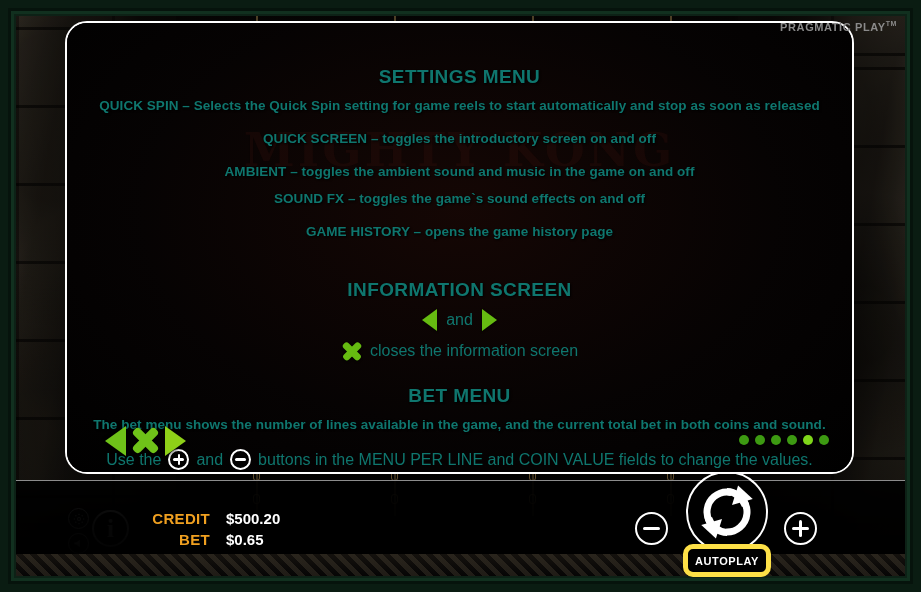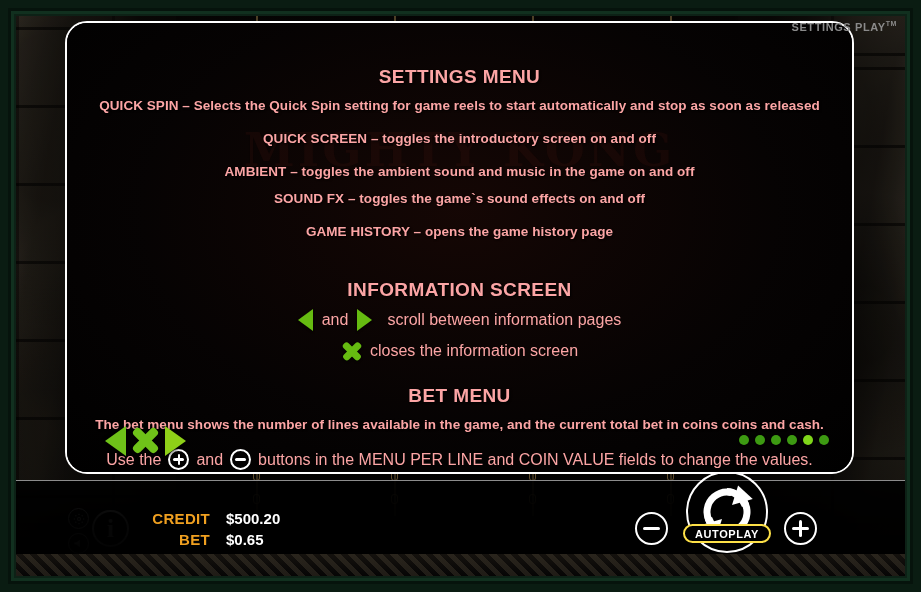--- a/index.html
+++ b/index.html
@@ -129,22 +129,22 @@
   .bar-h{ width:17px; height:3px; background:#fff; border-radius:2px; }
   .bar-v{ width:3px; height:17px; background:#fff; border-radius:2px; position:absolute; }
 
   #spin-btn{
     position:absolute; left:686px; top:471px; width:82px; height:82px;
     border:2px solid #fff; border-radius:50%; z-index:41;
     background:rgba(0,0,0,.35);
     display:flex; align-items:center; justify-content:center;
   }
   #autoplay-btn{
-    position:absolute; left:683px; top:524px; width:88px; height:19px;
-    border:2px solid #fde047; border-radius:10px; background:#000; z-index:42;
+    position:absolute; left:683px; top:544px; width:88px; height:33px;
+    border:5px solid #fde047; border-radius:10px; background:#000; z-index:42;
     color:#fff; font-size:11px; font-weight:bold; letter-spacing:.6px;
     display:flex; align-items:center; justify-content:center;
   }
 
   
   #pp-logo{
     position:absolute; right:24px; top:20px; z-index:50;
     color:#8a8a8a; font-size:11px; font-weight:bold; letter-spacing:.6px;
   }
   #pp-logo .tm{ font-size:7px; vertical-align:super; }
@@ -158,21 +158,21 @@
   #panel-inner{
     position:absolute; inset:0;
     background:
       radial-gradient(ellipse at 50% 42%, rgba(38,12,8,.55) 0%, rgba(6,3,3,.96) 58%, #000 100%);
   }
   #panel-ghost{
     position:absolute; left:0; right:0; top:100px; text-align:center;
     font-family:"DejaVu Serif", serif; font-size:46px; font-weight:bold;
     color:rgba(90,22,16,.16); letter-spacing:3px; white-space:nowrap;
   }
-  .content{ position:relative; z-index:2; color:#fca5a5; text-align:center; }
+  .content{ position:relative; z-index:2; color:#0f766e; text-align:center; }
 
   h1.section{
     font-size:19px; font-weight:bold; letter-spacing:.4px;
     text-shadow:1px 1px 2px #000;
   }
   p.line{
     font-size:13.5px; font-weight:bold; letter-spacing:.05px;
     text-shadow:1px 1px 2px #000;
   }
 
@@ -338,21 +338,21 @@
       <path d="M14 58 L6 38 L26 42 Z" fill="#fff" transform="rotate(96 16 48)"></path>
       <circle cx="32" cy="32" r="20" fill="none" stroke="#fff" stroke-width="7" stroke-dasharray="46 20" transform="rotate(-40 32 32)"></circle>
     </svg>
   </div>
 
   <div id="autoplay-btn">
     <span>AUTOPLAY</span>
   </div>
 
   <div id="pp-logo">
-    <span>SETTINGS PLAY</span><span class="tm">TM</span>
+    <span>PRAGMATIC PLAY</span><span class="tm">TM</span>
   </div>
 
   <div id="panel">
     <div id="panel-inner"></div>
     <div id="panel-ghost">MIGHTY KONG</div>
 
     <div class="content">
 
       <h1 class="section" id="settings-title">SETTINGS MENU</h1>
       <p class="line" id="quick-spin-line">QUICK SPIN – Selects the Quick Spin setting for game reels to start automatically and stop as soon as released</p>
@@ -360,33 +360,32 @@
       <p class="line" id="ambient-line">AMBIENT – toggles the ambient sound and music in the game on and off</p>
       <p class="line" id="soundfx-line">SOUND FX – toggles the game`s sound effects on and off</p>
       <p class="line" id="history-line">GAME HISTORY – opens the game history page</p>
 
       <h1 class="section" id="info-title">INFORMATION SCREEN</h1>
 
       <div id="info-scroll-row">
         <span class="tri-left"></span>
         <span class="line">and</span>
         <span class="tri-right"></span>
-        <span class="line" style="margin-left:6px;">scroll between information pages</span>
       </div>
 
       <div id="info-close-row">
         <span class="x-glyph">
             <span></span>
             <span></span>
           </span>
         <span class="line" style="margin-left:6px;">closes the information screen</span>
       </div>
 
       <h1 class="section" id="bet-title">BET MENU</h1>
-      <p class="line" id="bet-line1">The bet menu shows the number of lines available in the game, and the current total bet in coins coins and cash.</p>
+      <p class="line" id="bet-line1">The bet menu shows the number of lines available in the game, and the current total bet in both coins and sound.</p>
 
       <div id="bet-line2">
         <span class="line">Use the</span>
         <span class="circ-btn">
             <span class="ch"></span>
             <span class="cv"></span>
           </span>
         <span class="line">and</span>
         <span class="circ-btn">
             <span class="ch"></span>

